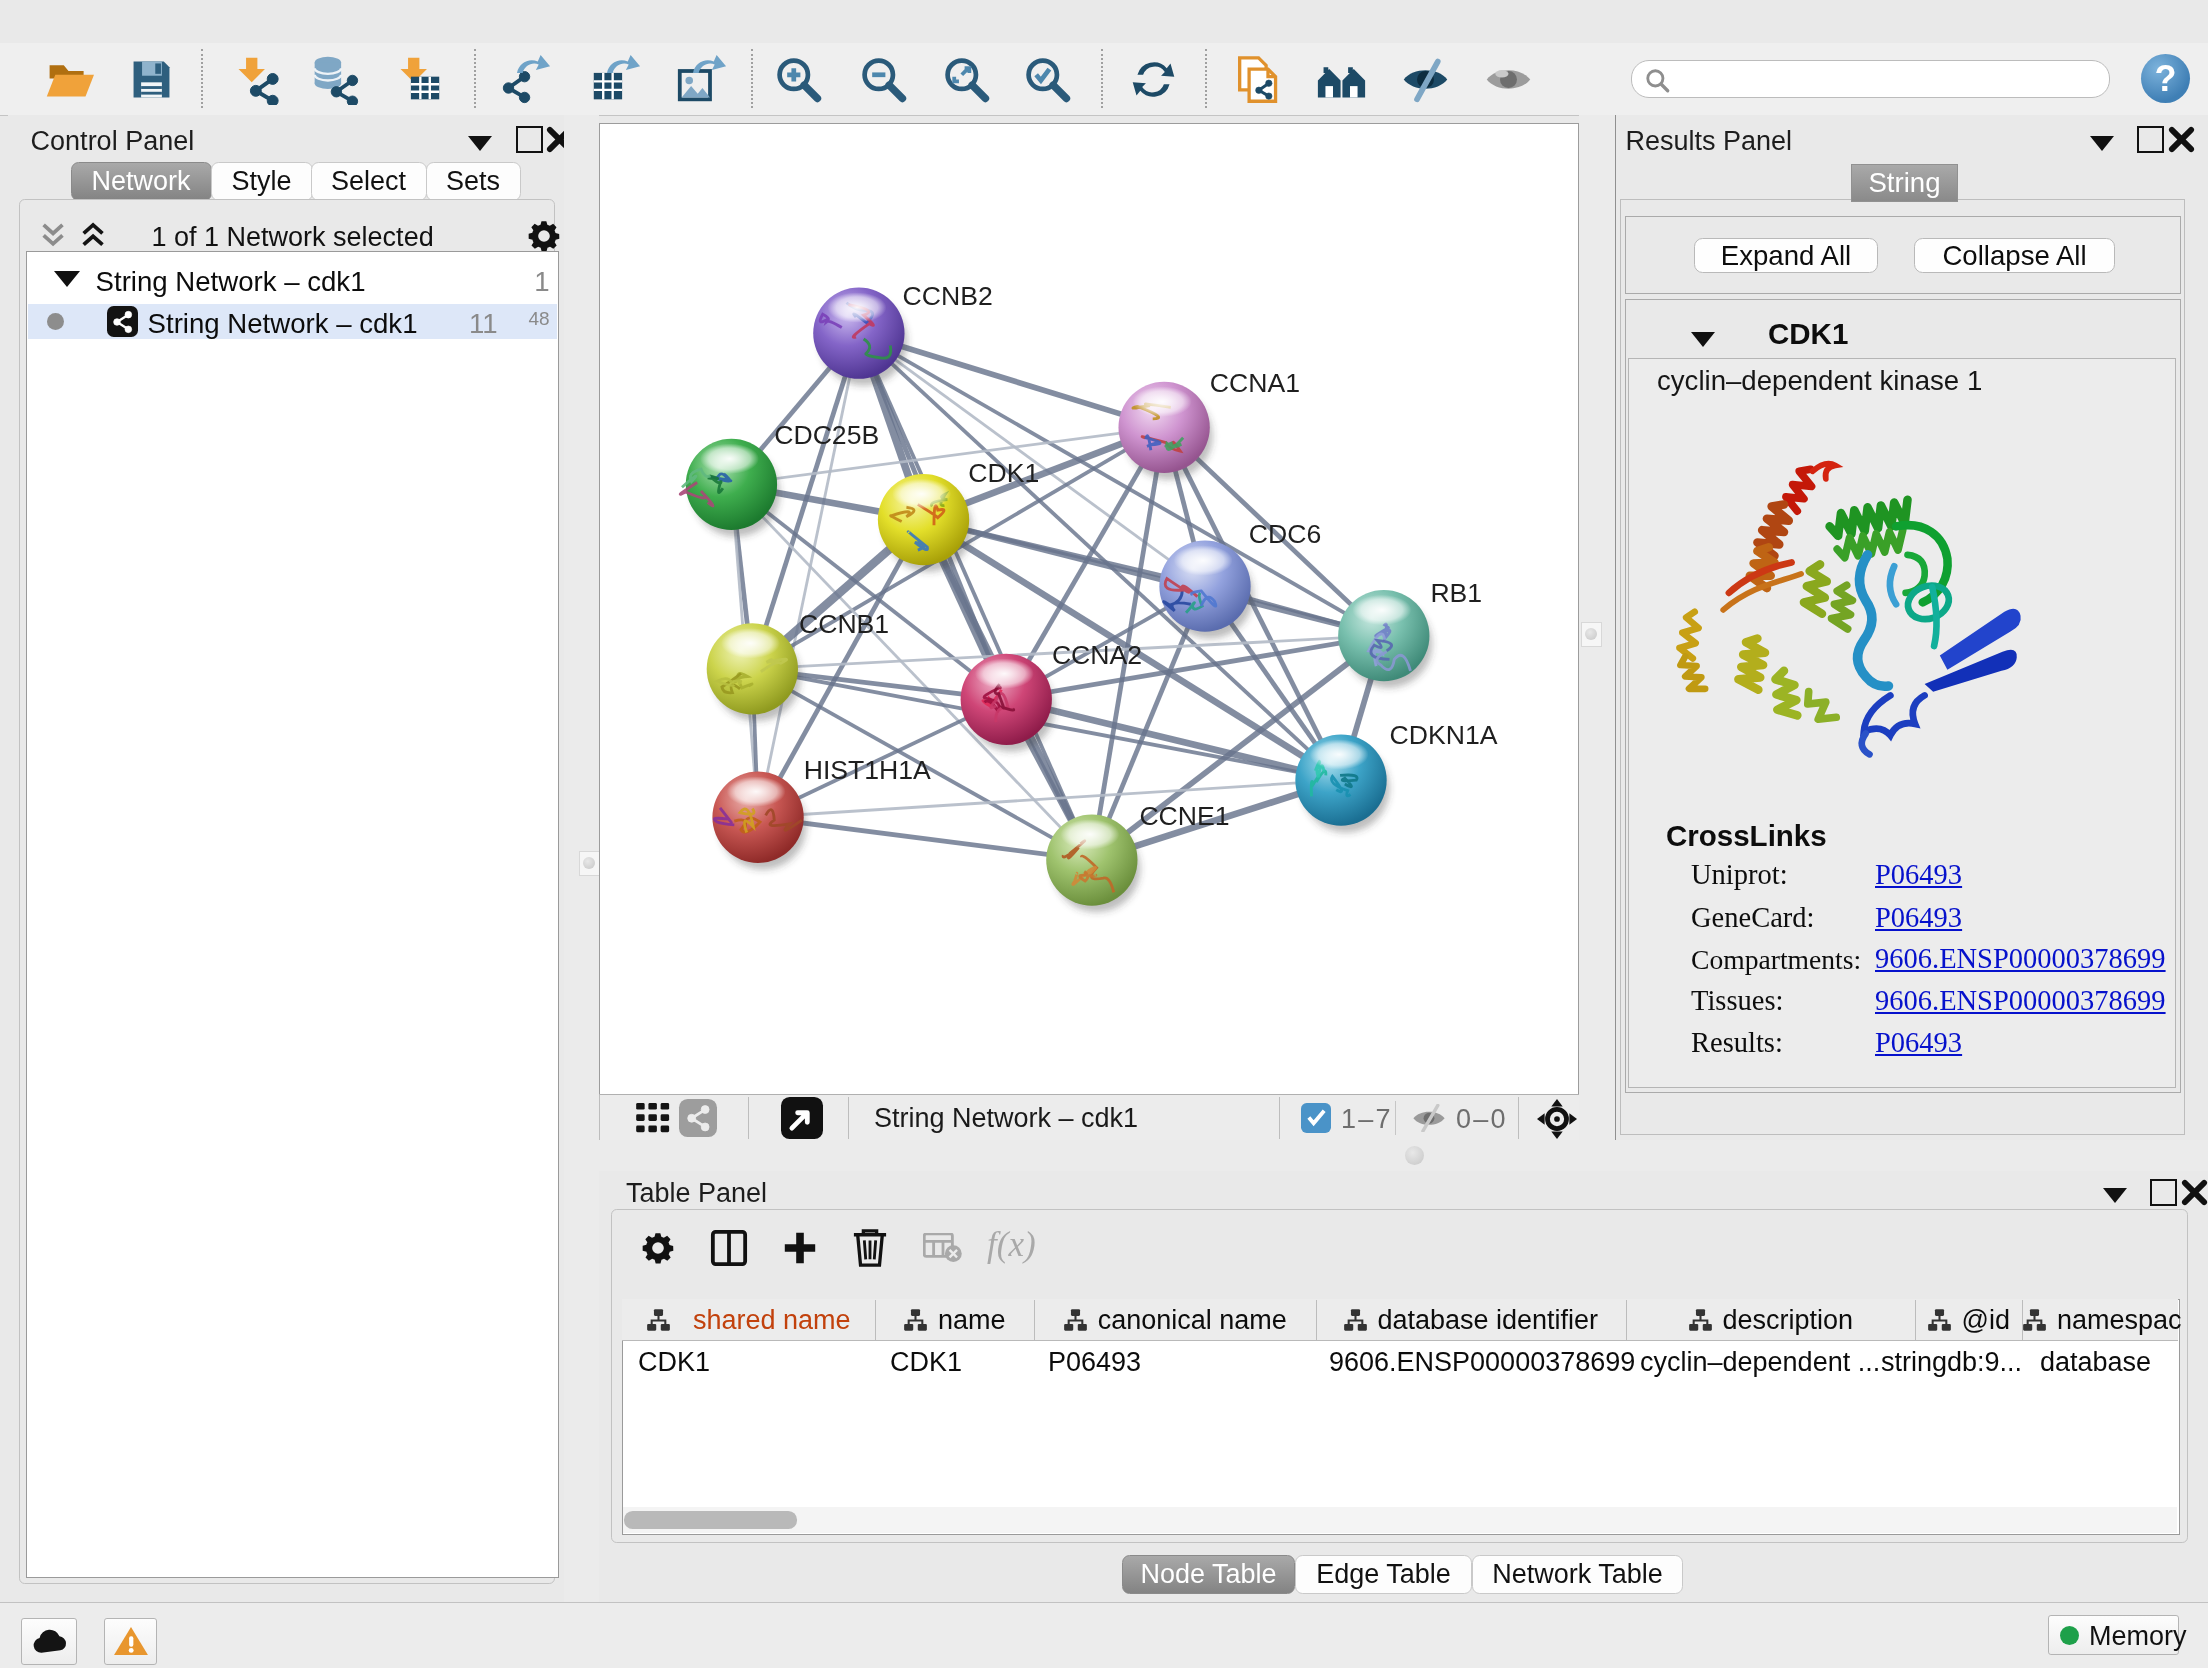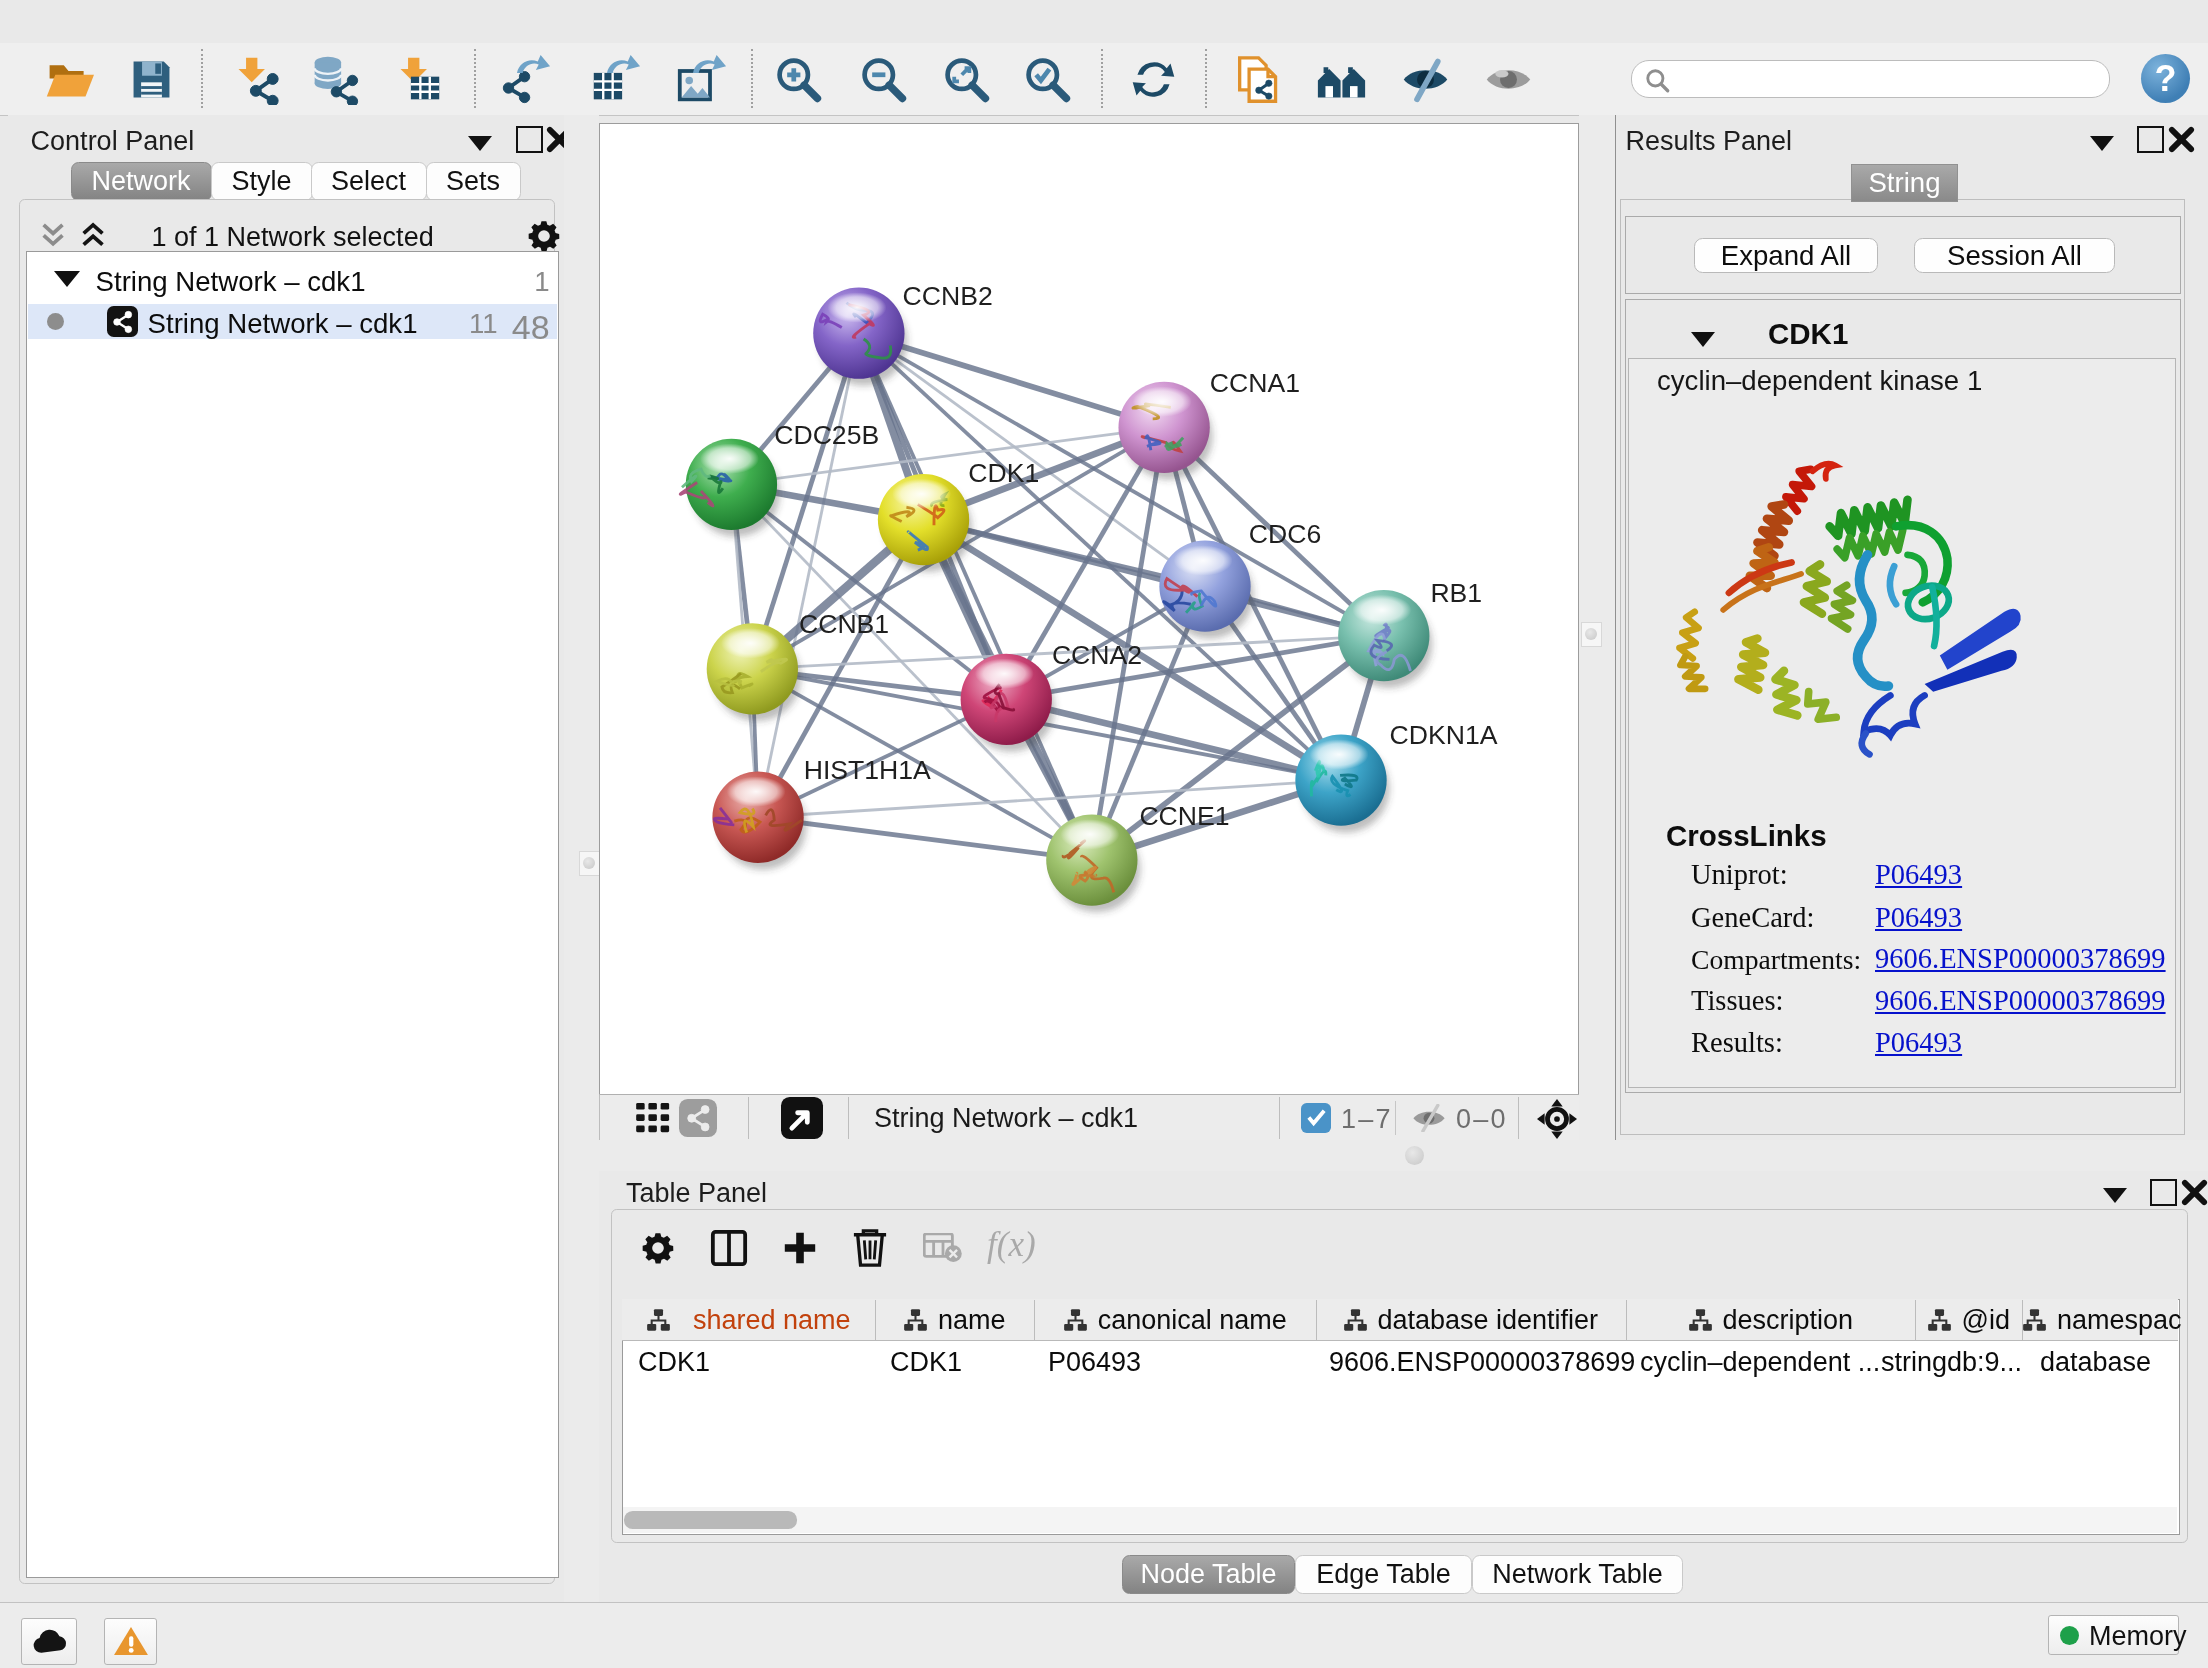--- a/index.html
+++ b/index.html
@@ -222,21 +222,21 @@
     <svg class="abs" style="left:103px;top:195px;" width="24" height="24" viewBox="0 0 34 36">
         <g fill="#fff" stroke="#fff">
           <circle cx="8" cy="18" r="5"></circle>
           <circle cx="25" cy="7" r="5"></circle>
           <circle cx="25" cy="29" r="5"></circle>
           <path d="M8 18 L25 7 M8 18 L25 29" stroke-width="3.5" fill="none"></path>
         </g>
       </svg>
     <div class="abs" style="left:140px;top:193px;font-size:27.6px;color:#0c0c0c;">String Network – cdk1</div>
     <div class="abs" style="left:433px;top:193px;width:57px;font-size:27.6px;color:#8a8a8a;text-align:right;">11</div>
-    <div class="abs" style="left:499px;top:193px;width:43px;font-size:34px;color:#8a8a8a;text-align:right;">48</div>
+    <div class="abs" style="left:499px;top:193px;width:43px;font-size:19px;color:#8a8a8a;text-align:right;">48</div>
   </div>
   <div id="vsplit1">
       <div class="knob" style="left:15px;top:736px;width:19px;height:23px;">
         <i style="left:2.9px;top:4.8px;width:12.4px;height:12.4px;"></i>
       </div>
     </div>
   <div id="netcanvas">
       <svg class="abs" style="left:0;top:0;" width="978" height="970" viewBox="0 0 1028 1020">
         <defs>
           <radialGradient id="gCCNB2" cx="0.37" cy="0.30" r="0.75">
@@ -505,21 +505,21 @@
     <div class="abs ptitle" style="left:9.5px;top:10.5px;">Results Panel</div>
     <div class="abs phdr-tri" style="left:474px;top:21px;"></div>
     <div class="abs phdr-sq" style="left:521px;top:11.4px;"></div>
     <svg class="abs" style="left:552px;top:11.4px;" width="27" height="27" viewBox="0 0 28 28">
         <path d="M4 4 L24 24 M24 4 L4 24" stroke="#111" stroke-width="6" stroke-linecap="round"></path>
       </svg>
     <div class="abs" style="left:3.8px;top:84px;width:563px;height:934px;background:#e9e9e9;border:1px solid #bdbdbd;"></div>
     <div class="abs" style="left:235px;top:49px;width:105px;height:36px;background:linear-gradient(#a9a9a9,#8a8a8a);border:1px solid #919191;border-radius:0;color:#fff;font-size:27.6px;text-align:center;line-height:36px;">String</div>
     <div class="abs" style="left:8.6px;top:101px;width:554px;height:76px;background:#e9e9e9;border:1px solid #aaa;"></div>
     <div class="abs" style="left:78px;top:123px;width:182px;height:33px;background:#fefefe;border:1px solid #b9b9b9;border-radius:8.6px;font-size:27.6px;color:#0d0d0d;text-align:center;line-height:33px;">Expand All</div>
-    <div class="abs" style="left:298px;top:123px;width:199px;height:33px;background:#fefefe;border:1px solid #b9b9b9;border-radius:8.6px;font-size:27.6px;color:#0d0d0d;text-align:center;line-height:33px;">Session All</div>
+    <div class="abs" style="left:298px;top:123px;width:199px;height:33px;background:#fefefe;border:1px solid #b9b9b9;border-radius:8.6px;font-size:27.6px;color:#0d0d0d;text-align:center;line-height:33px;">Collapse All</div>
     <div class="abs" style="left:8.6px;top:184px;width:554px;height:792px;background:#e9e9e9;border:1px solid #aaa;"></div>
     <div class="abs" style="left:75px;top:217px;width:0;height:0;border-left:12.4px solid transparent;border-right:12.4px solid transparent;border-top:15px solid #101010;"></div>
     <div class="abs" style="left:152px;top:202px;font-size:29.5px;font-weight:bold;color:#0d0d0d;">CDK1</div>
     <div class="abs" style="left:12.4px;top:243px;width:546px;height:728px;background:#ececec;border:1px solid #b5b5b5;"></div>
     <div class="abs" style="left:41px;top:250px;font-size:27.6px;color:#161616;">cyclin–dependent kinase 1</div>
     <svg class="abs" style="left:54px;top:337px;" width="361" height="314" viewBox="0 0 380 330">
         <path d="M148 18 L136 20 L149 36 L129 34 L141 49 L122 47 L134 62" fill="none" stroke="#c41808" stroke-width="8" stroke-linejoin="round" stroke-linecap="round"></path>
         <path d="M150 20 q14 -12 24 -6 q-12 2 -10 14" fill="none" stroke="#d42410" stroke-width="6" stroke-linecap="round"></path>
         <path d="M120 55 L107 57 L125 72 L102 70 L120 84 L97 82 L115 97 L92 95 L110 109" fill="none" stroke="#b04612" stroke-width="9" stroke-linejoin="round" stroke-linecap="round"></path>
         <path d="M104 100 L92 104 L110 116 L88 117 L106 130 L84 130 L102 143" fill="none" stroke="#bf6414" stroke-width="9" stroke-linejoin="round" stroke-linecap="round"></path>

